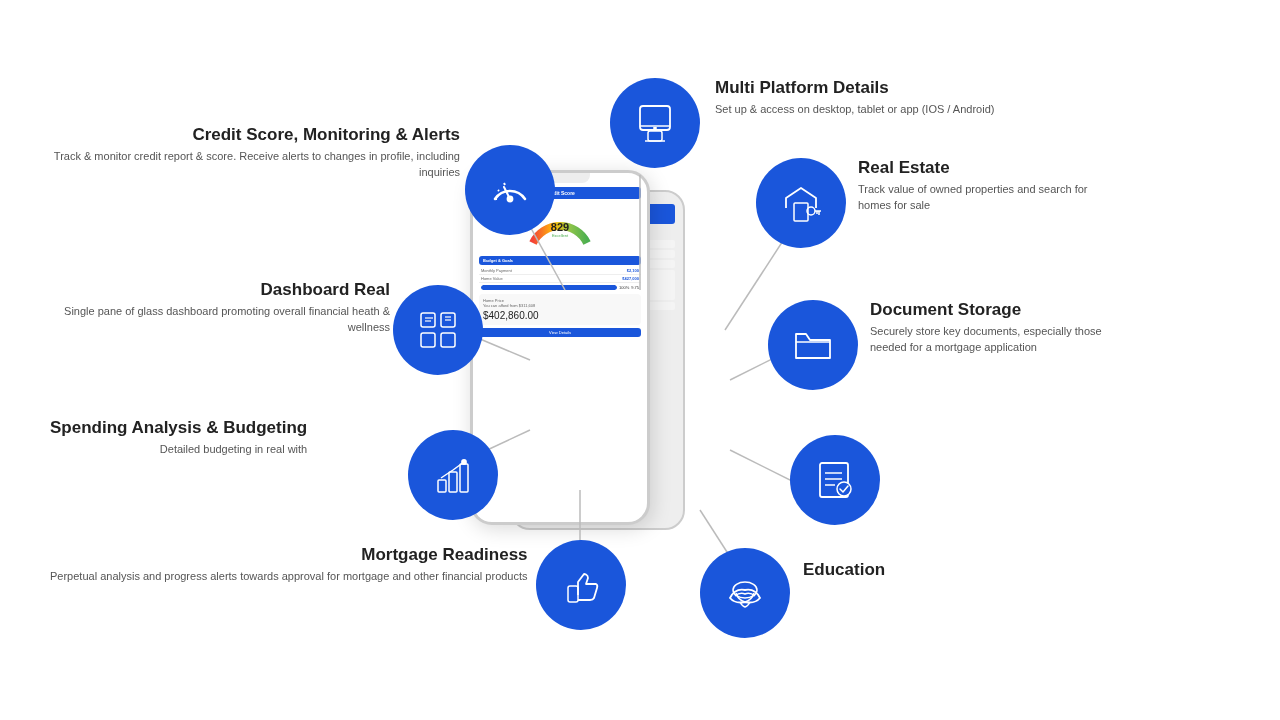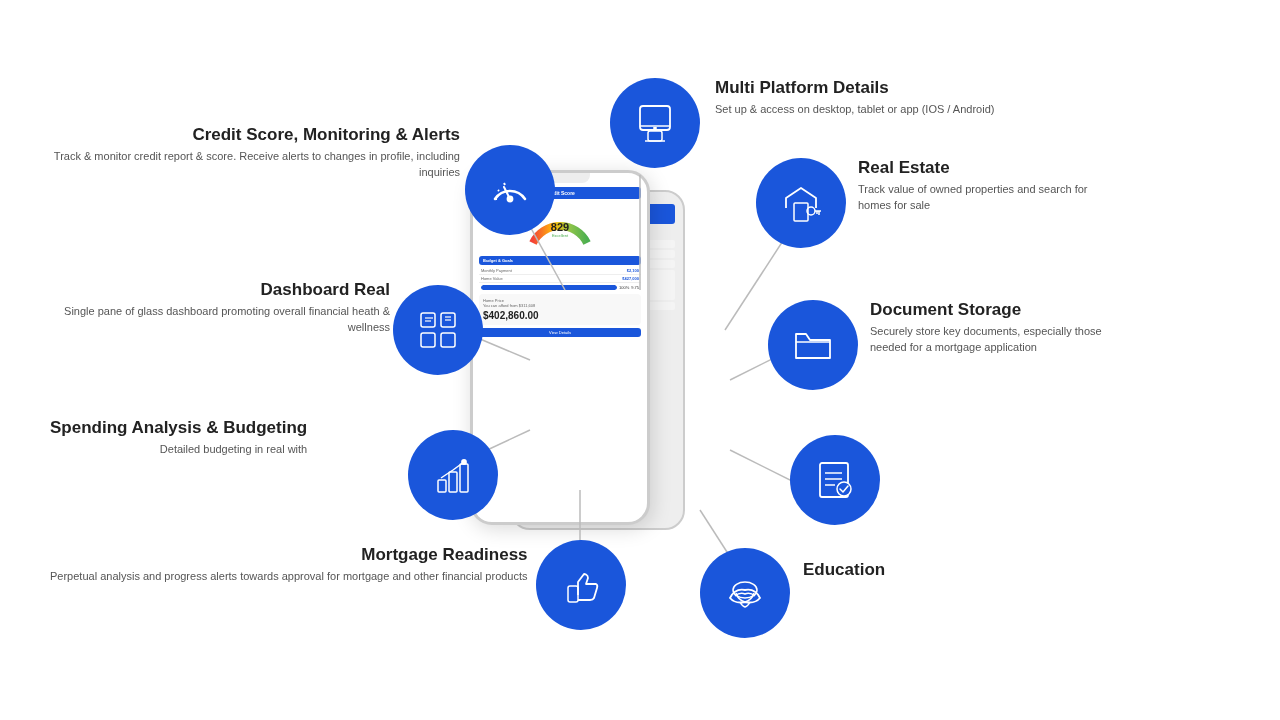--- a/index.html
+++ b/index.html
@@ -187,21 +187,21 @@
           <div style="flex:1; background:#eee; height:5px; border-radius:3px; overflow:hidden;">
             <div style="width:100%; height:100%; background:#1a56db; border-radius:3px;"></div>
           </div>
           <span style="font-size:4px; color:#333;">100%</span>
           <span style="font-size:4px; color:#333;">9.75</span>
         </div>
 
         <div style="background:#f8f8f8; border-radius:4px; padding:4px; margin-top:2px;">
           <div style="font-size:4px; color:#666;">Home Price</div>
           <div style="font-size:4px; color:#666;">You can afford from $311,608</div>
-          <div style="font-size:10px; font-weight:bold; color:#222; margin-top:2px;">$402,860.00</div>
+          <div style="font-size:10px; font-weight:normal; color:#222; margin-top:2px;">$402,860.00</div>
         </div>
         <div style="background:#1a56db; color:white; padding:2px 4px; border-radius:3px; font-size:4px; margin-top:3px; text-align:center;">View Details</div>
       </div>
     </div>
   </div>
 
   <div class="feature-circle" style="left:610px; top:78px;">
     <svg viewBox="0 0 50 50">
       <rect x="10" y="8" width="30" height="24" rx="3" stroke="white" stroke-width="1.8" fill="none"></rect>
       <line x1="10" y1="28" x2="40" y2="28" stroke="white" stroke-width="1.5"></line>

